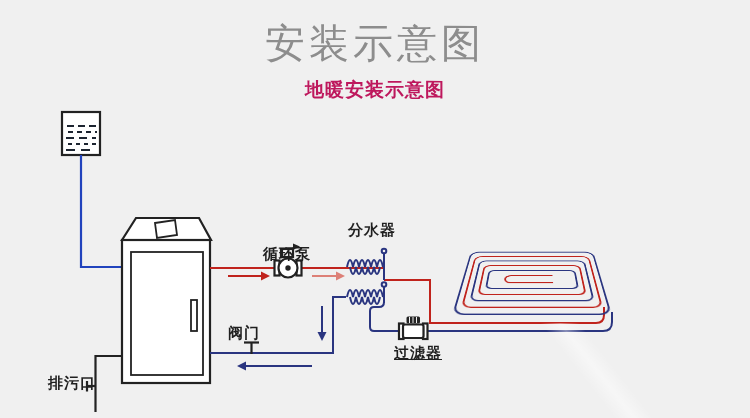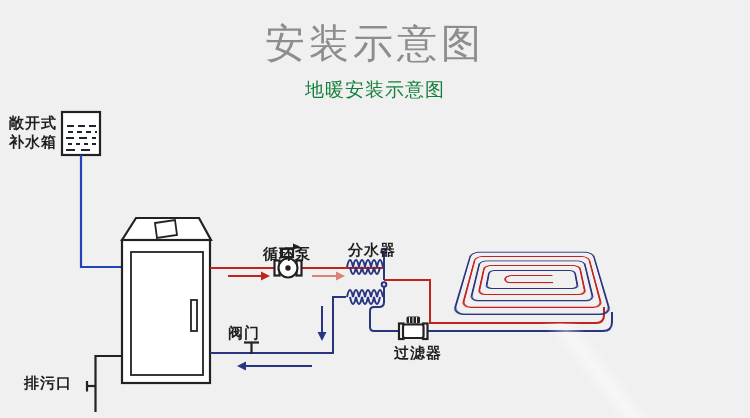--- a/index.html
+++ b/index.html
@@ -13,29 +13,29 @@
     --c-surface:#ffffff;
     --c-label:#1f1f1f;
   }
   *{margin:0;padding:0;box-sizing:border-box;}
   html,body{width:750px;height:418px;overflow:hidden;}
   body{background:var(--c-background);font-family:"Liberation Sans",sans-serif;position:relative;}
   .stage{position:absolute;inset:0;width:682px;height:418px;}
   .title{position:absolute;left:0;top:16px;width:750px;text-align:center;
          font-size:40px;font-weight:300;letter-spacing:4px;color:var(--c-title);}
   .subtitle{position:absolute;left:0;top:77px;width:750px;text-align:center;
-         font-size:19px;font-weight:400;letter-spacing:1px;color:#15803d;}
+         font-size:19px;font-weight:700;letter-spacing:1px;color:#be185d;}
   .lbl{position:absolute;font-size:15px;font-weight:700;color:var(--c-label);
        letter-spacing:1px;line-height:19px;white-space:nowrap;}
   .lbl-tank{left:9px;top:113px;}
   .lbl-pump{left:263px;top:244px;}
-  .lbl-manifold{left:348px;top:240px;}
+  .lbl-manifold{left:348px;top:220px;}
   .lbl-valve{left:228px;top:323px;}
-  .lbl-filter{left:394px;top:343px;}
-  .lbl-drain{left:24px;top:373px;}
+  .lbl-filter{left:394px;top:343px;text-decoration:underline;}
+  .lbl-drain{left:48px;top:373px;}
   svg.schematic{position:absolute;left:0;top:0;}
   .navy{stroke:var(--c-return);fill:none;stroke-width:2;}
   .red{stroke:var(--c-supply);fill:none;stroke-width:2;}
   .blue{stroke:var(--c-feed);fill:none;stroke-width:2.2;}
   .ink{stroke:var(--c-outline);fill:none;stroke-width:2.2;}
   .ink-thin{stroke:var(--c-outline);fill:none;stroke-width:1.8;}
   .ink-fill{fill:var(--c-outline);stroke:none;}
   .red-fill{fill:var(--c-supply);stroke:none;}
   .navy-fill{fill:var(--c-return);stroke:none;}
   .arrow2{stroke:var(--c-arrow_secondary);fill:none;stroke-width:2;}
@@ -156,24 +156,20 @@
     <div class="coil3d">
       <div class="ring r0"></div>
       <div class="ring r1"></div>
       <div class="ring r2"></div>
       <div class="ring r3"></div>
       <div class="ring r4"></div>
       <div class="hairpin"></div>
     </div>
   </div>
 
-  <div class="lbl lbl-tank">
-    <div>敞开式</div>
-    <div>补水箱</div>
-  </div>
   <div class="lbl lbl-pump">循环泵</div>
   <div class="lbl lbl-manifold">分水器</div>
   <div class="lbl lbl-valve">阀门</div>
   <div class="lbl lbl-filter">过滤器</div>
   <div class="lbl lbl-drain">排污口</div>
 
   <div class="watermark"></div>
 </div>
 
 </body></html>

